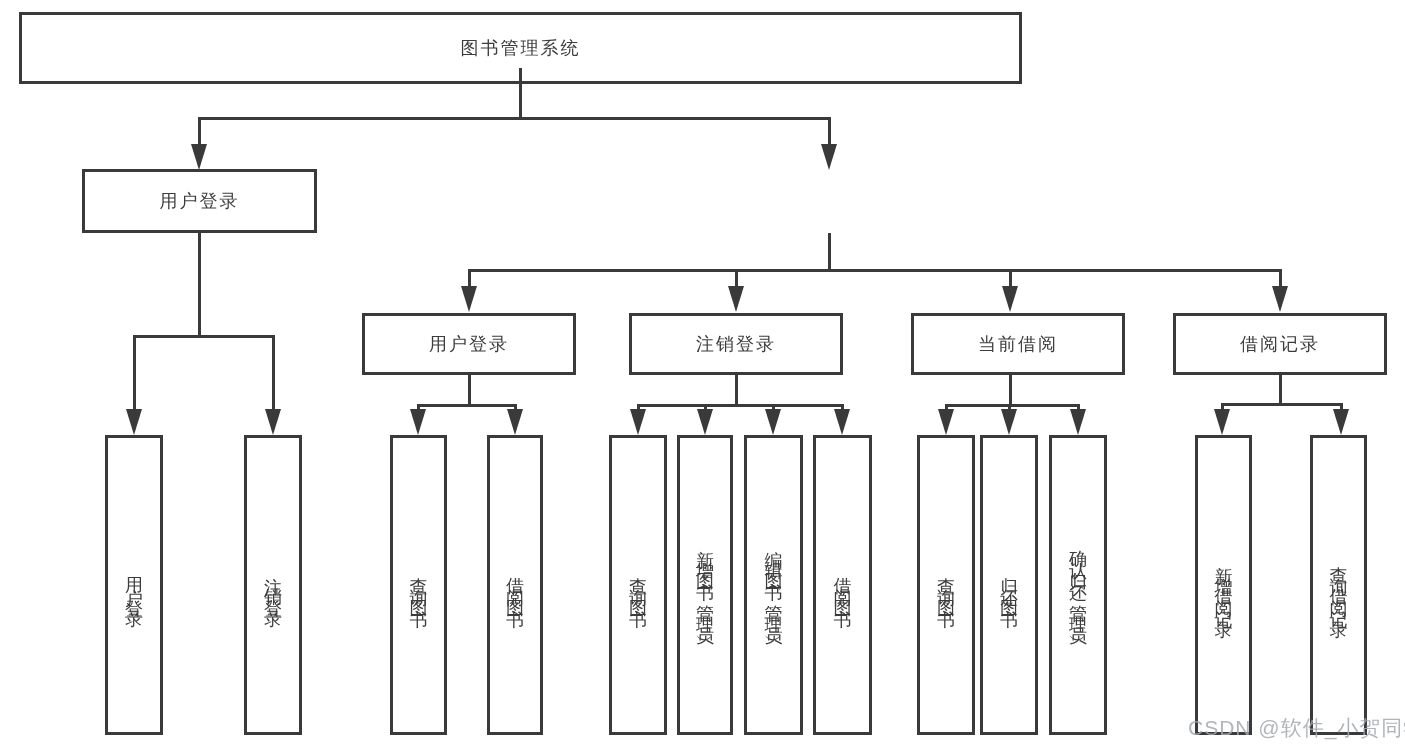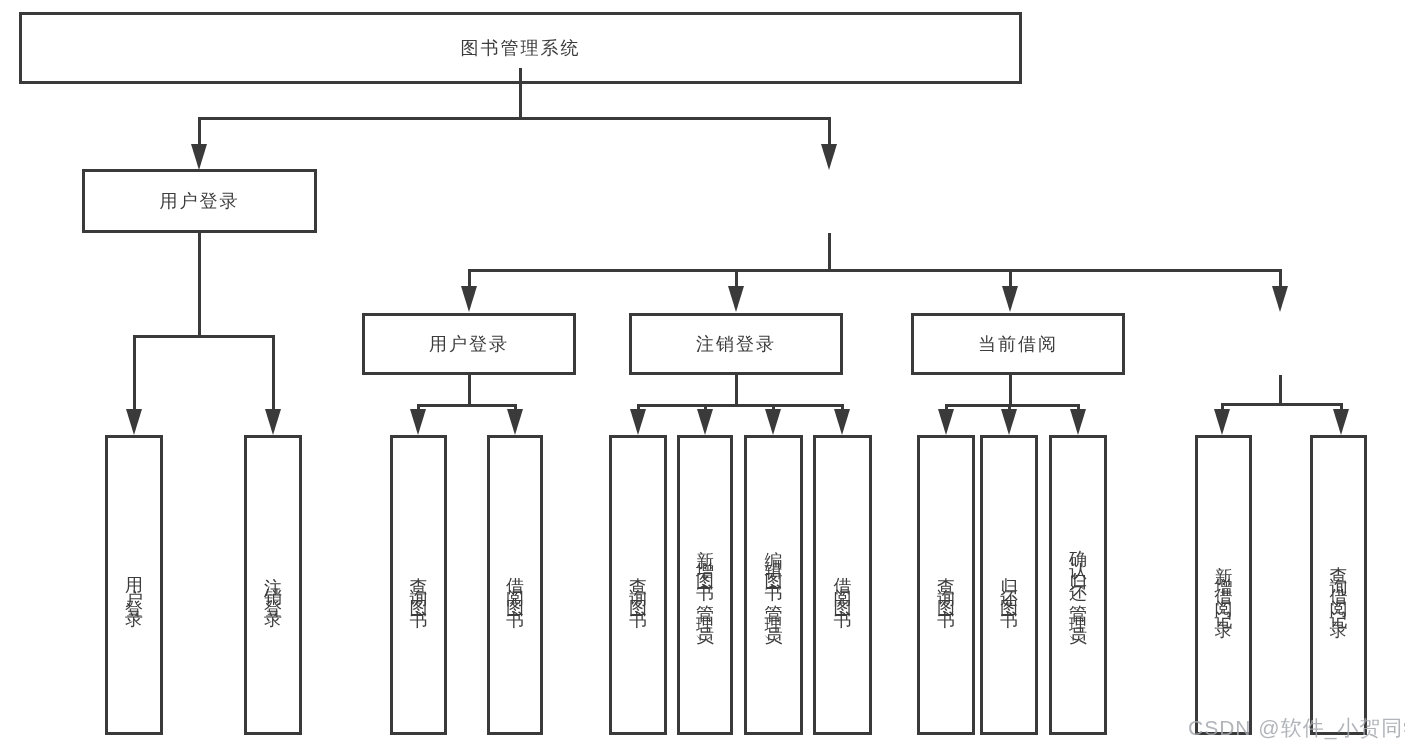--- a/index.html
+++ b/index.html
@@ -108,20 +108,23 @@
 
   <div class="box hbox" style="left:362px; top:313px; width:214px; height:62px;">
     <span>用户登录</span>
   </div>
   <div class="box hbox" style="left:629px; top:313px; width:214px; height:62px;">
     <span>注销登录</span>
   </div>
   <div class="box hbox" style="left:903px; top:313px; width:214px; height:62px;margin-left:8px;">
     <span>当前借阅</span>
   </div>
+  <div class="box hbox" style="left:1173px; top:313px; width:214px; height:62px;">
+    <span>借阅记录</span>
+  </div>
 
   <div class="vline" style="left:468px; top:375px; height:31px;"></div>
   <div class="hline" style="left:417px; top:404px; width:100px;"></div>
   <div class="vline" style="left:417px; top:406px; height:6px;"></div>
   <div class="arr" style="left:410px; top:409px;"></div>
   <div class="vline" style="left:514px; top:406px; height:6px;"></div>
   <div class="arr" style="left:507px; top:409px;"></div>
 
   <div class="vline" style="left:735px; top:375px; height:31px;"></div>
   <div class="hline" style="left:637px; top:404px; width:207px;"></div>

